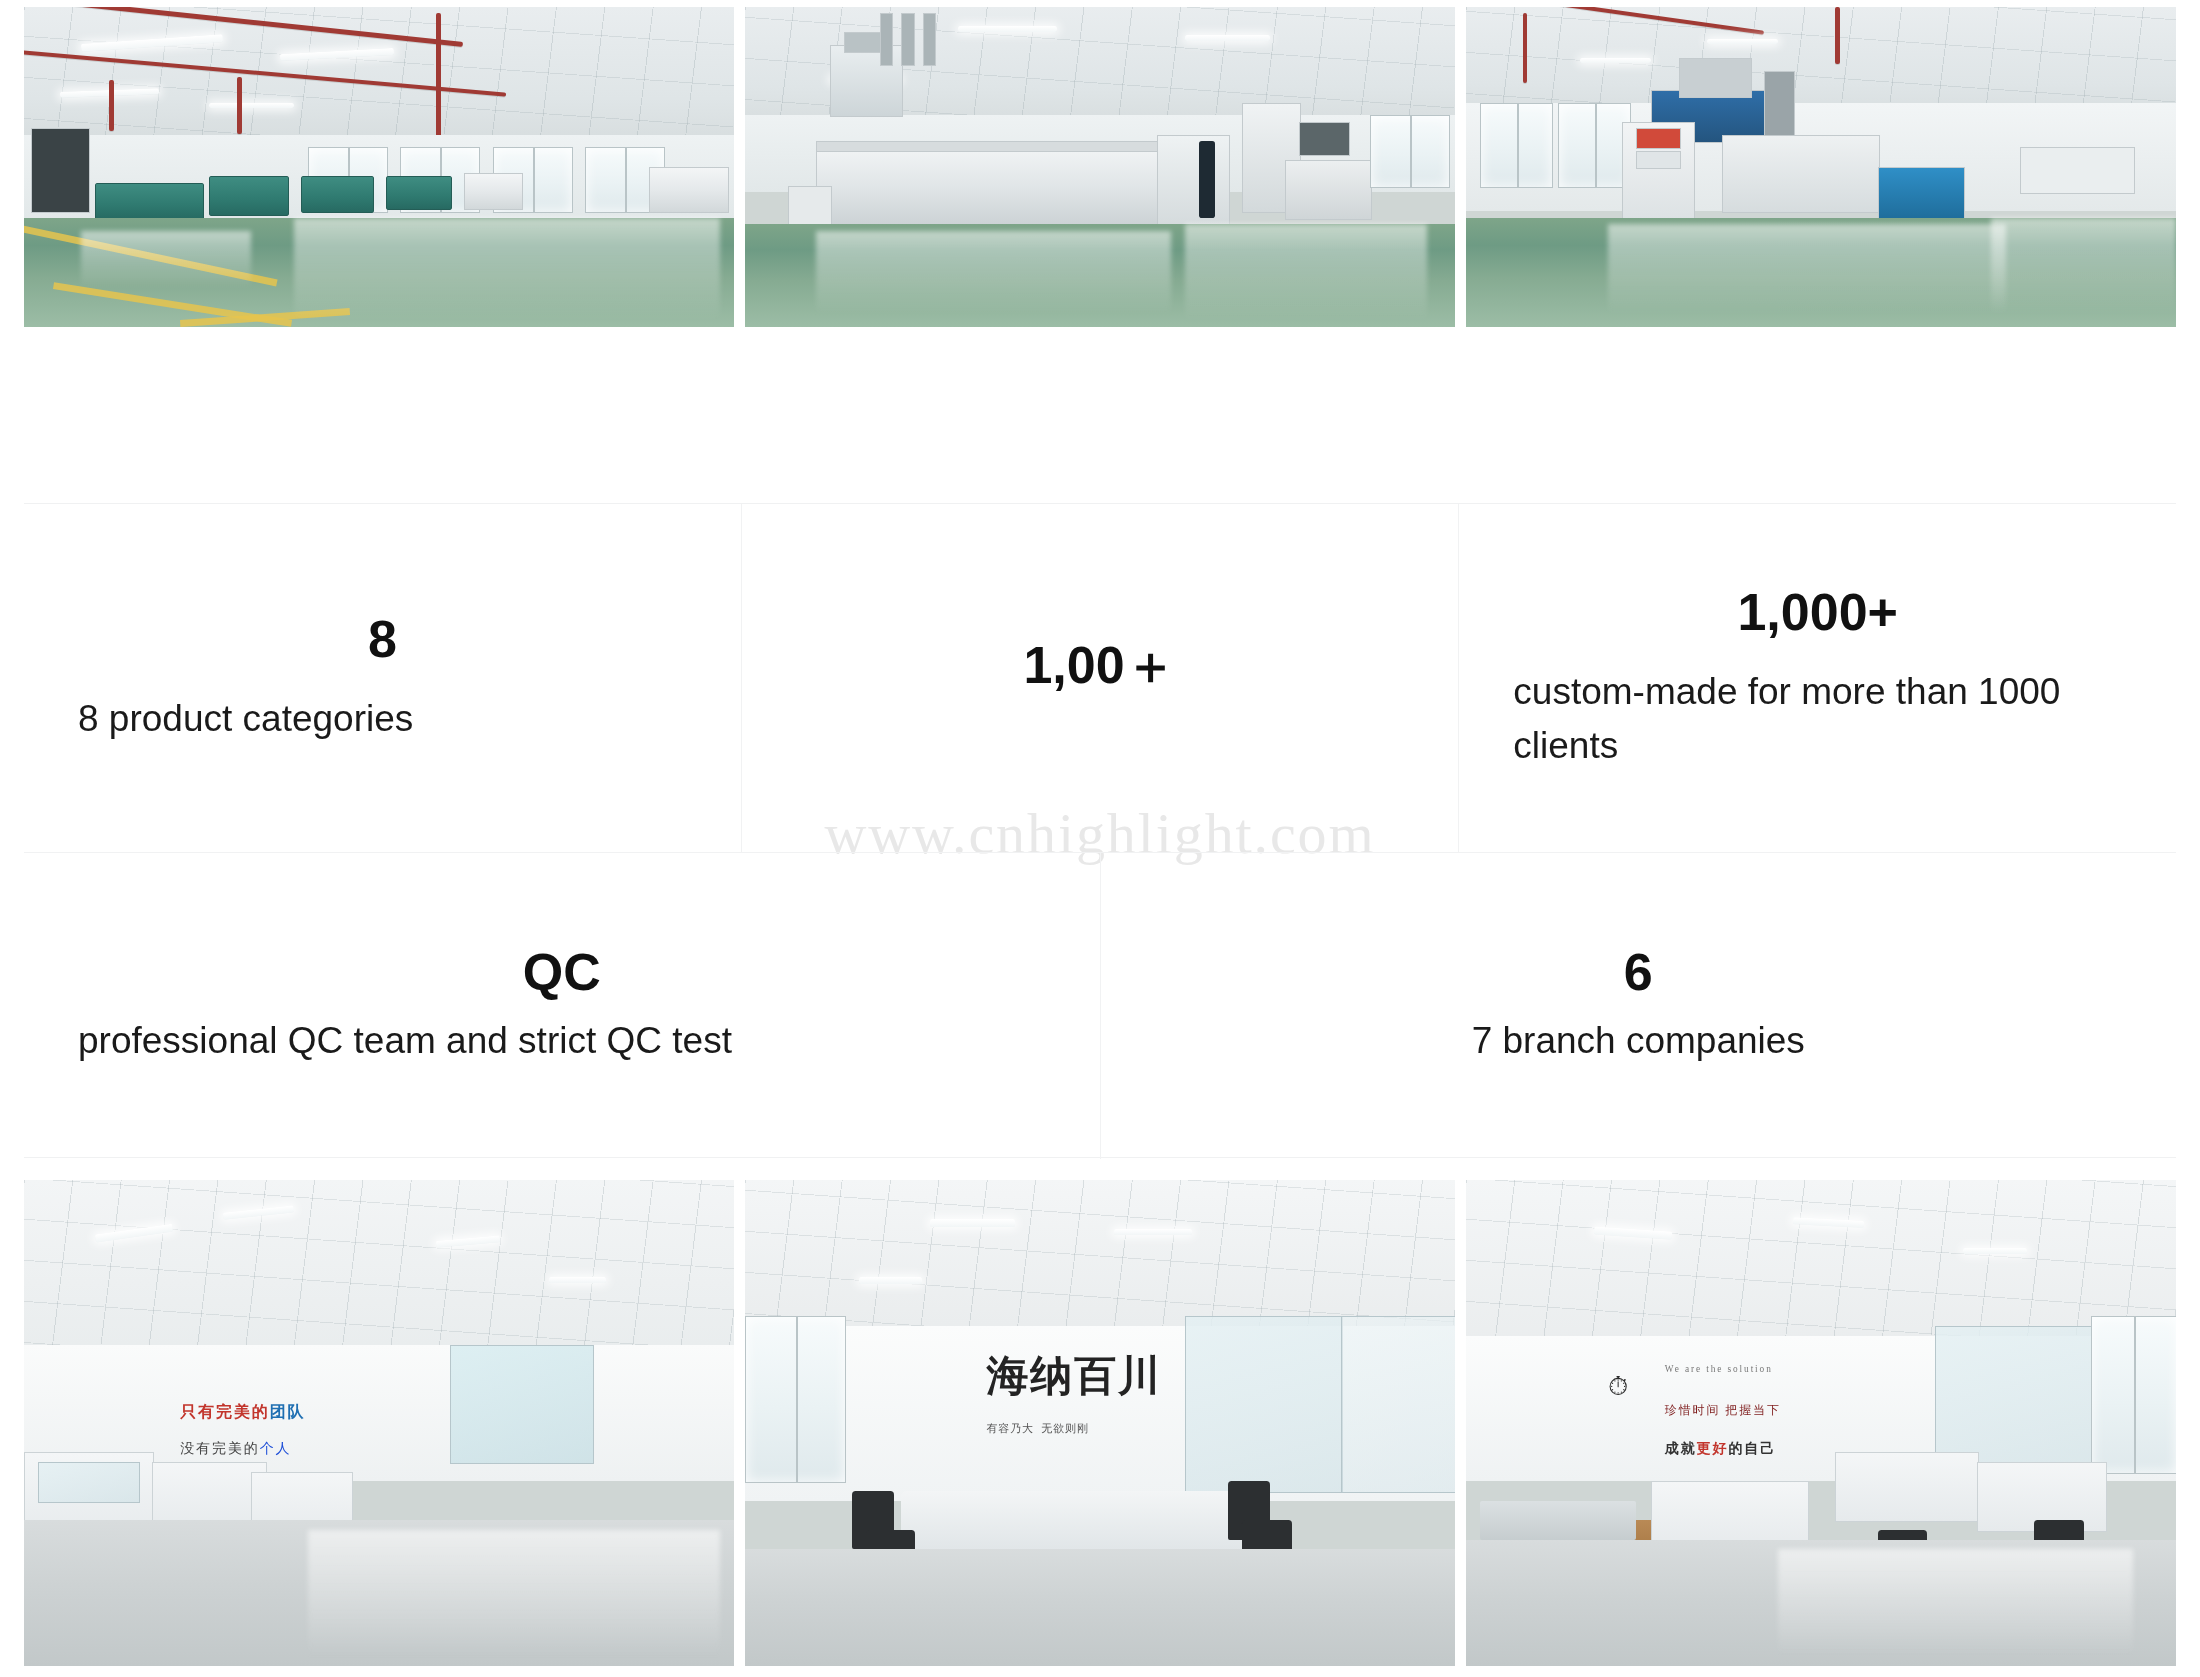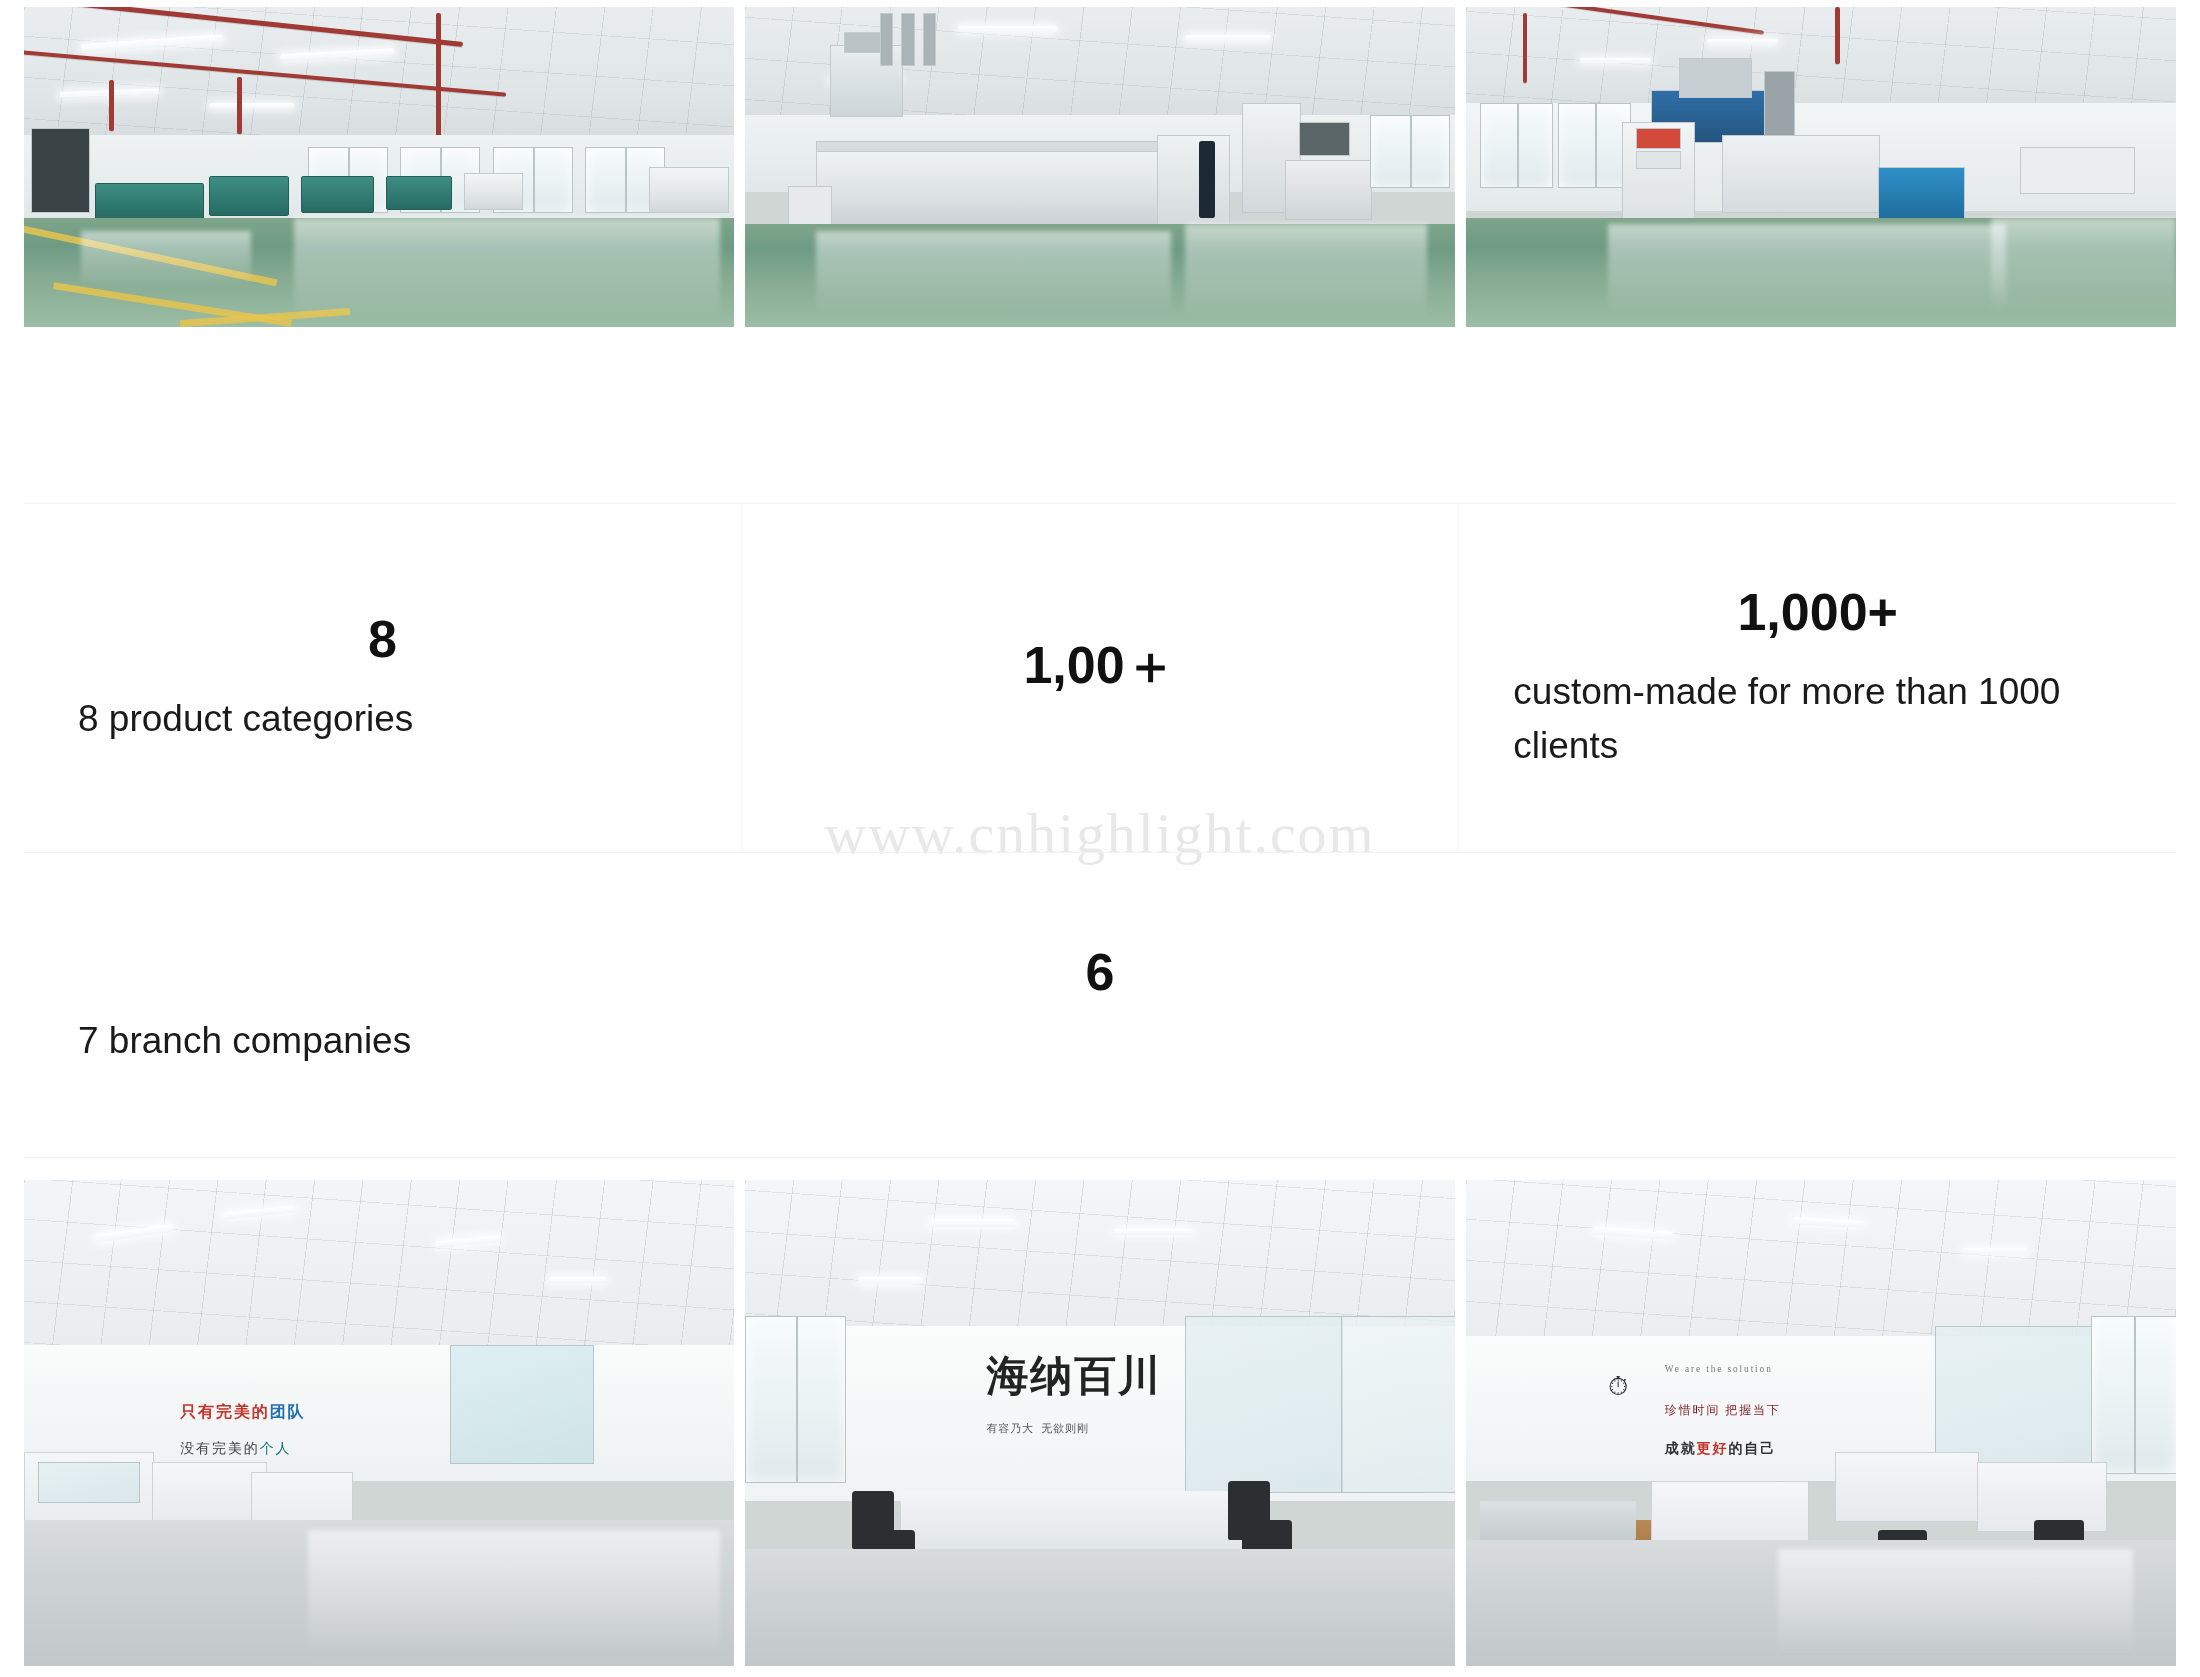--- a/index.html
+++ b/index.html
@@ -378,38 +378,42 @@
         <div class="stat-number">1,00＋</div>
       </div>
       <div class="stats-cell">
         <div class="stat-number">1,000+</div>
         <div class="stat-desc">custom-made for more than 1000 clients</div>
       </div>
     </div>
 
     <div class="stats-row r2">
       <div class="stats-cell tight">
+        <div class="stat-number">QC</div>
+        <div class="stat-desc">professional QC team and strict QC test</div>
+      </div>
+      <div class="stats-cell tight">
         <div class="stat-number">6</div>
         <div class="stat-desc">7 branch companies</div>
       </div>
     </div>
   </div>
 
   <div class="photo-row bottom">
 
     <div class="photo">
       <div class="ceiling" style="height:42%; background:linear-gradient(180deg,#f3f5f6,#e7ebec)"></div>
       <div class="ceil-grid" style="height:42%"></div>
       <div class="lamp" style="left:10%; top:10%; width:11%; height:1.6%; transform:rotate(-8deg)"></div>
       <div class="lamp" style="left:28%; top:6%;  width:10%; height:1.4%; transform:rotate(-6deg)"></div>
       <div class="lamp" style="left:58%; top:12%; width:9%;  height:1.4%; transform:rotate(-5deg)"></div>
       <div class="lamp" style="left:74%; top:20%; width:8%;  height:1.2%;"></div>
       <div class="wall" style="left:0; top:34%; right:0; height:28%; background:linear-gradient(180deg,#fafbfb,#eef1f2)"></div>
       <div class="wall-art" style="left:22%; top:46%; font-size:16px; color:#c2352c; font-weight:bold">只有完美的<span style="color:#1f6fb2">团队</span></div>
-      <div class="wall-art" style="left:22%; top:54%; font-size:14px; color:#444">没有完美的<span style="color:#0f766e">个人</span></div>
+      <div class="wall-art" style="left:22%; top:54%; font-size:14px; color:#444">没有完美的<span style="color:#1d4ed8">个人</span></div>
       <div class="glass" style="left:60%; top:34%; width:20%; height:24%; background:linear-gradient(160deg,rgba(214,236,240,.8),rgba(186,216,223,.6))"></div>
       <div class="partition" style="left:0;   top:56%; width:18%; height:18%"></div>
       <div class="partition" style="left:18%; top:58%; width:16%; height:14%"></div>
       <div class="glass" style="left:2%;  top:58%; width:14%; height:8%"></div>
       <div class="desk-wood" style="left:4%;  top:74%; width:16%; height:18%"></div>
       <div class="desk-wood" style="left:12%; top:70%; width:18%; height:9%;  background:linear-gradient(180deg,#d8dee0,#c4cbcd)"></div>
       <div class="desk-wood" style="left:14%; top:78%; width:22%; height:16%"></div>
       <div class="partition" style="left:32%; top:60%; width:14%; height:14%"></div>
       <div class="floor-grey" style="height:30%"></div>
       <div class="reflection" style="left:40%; top:72%; width:58%; height:26%"></div>

